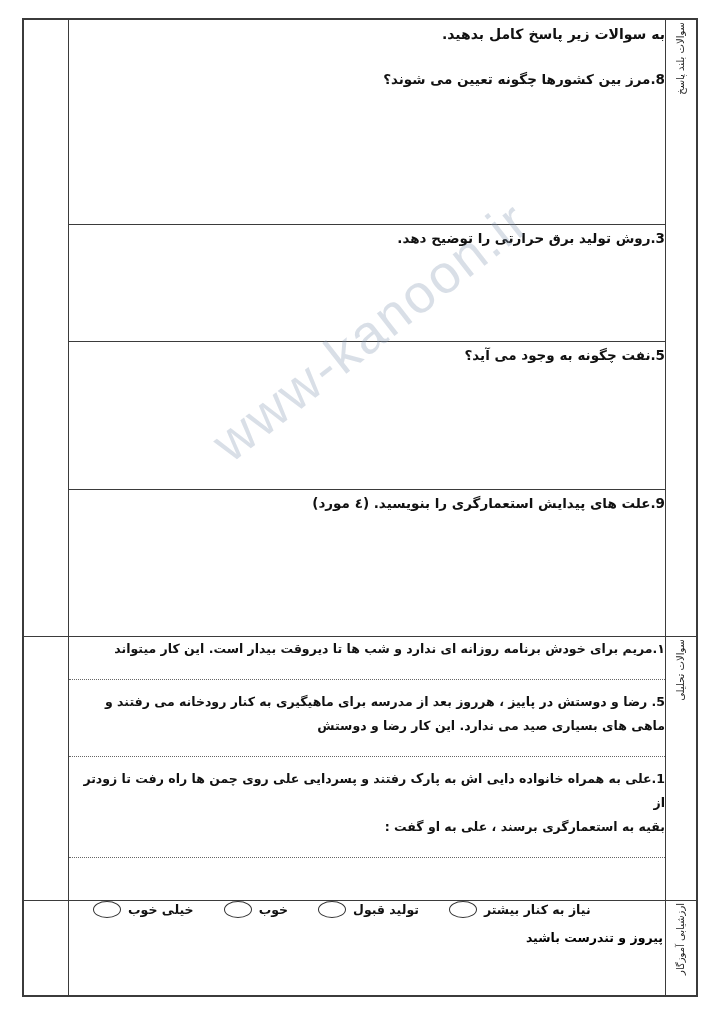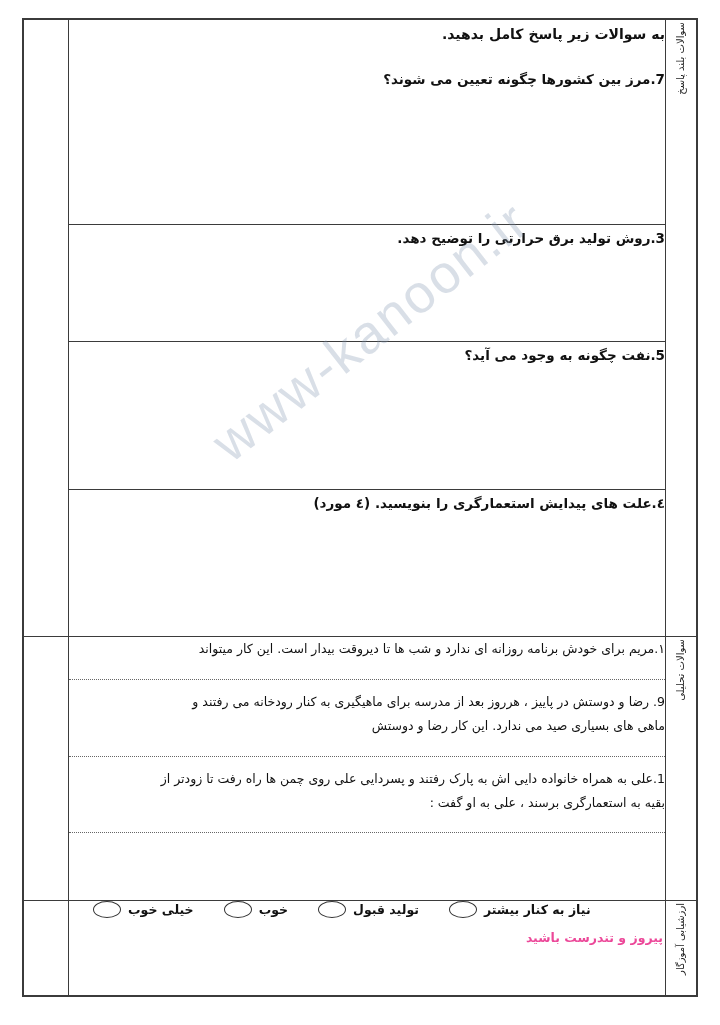--- a/index.html
+++ b/index.html
@@ -113,21 +113,21 @@
     padding: 10px 14px 8px 14px;
     font-size: 12.5px;
     text-align: right;
     line-height: 1.95;
     color: #111;
   }
   .tblock {
     margin-bottom: 6px;
   }
   .tline {
-    font-weight: normal;
+    font-weight: bold;
   }
   .dots {
     border-bottom: 1px dotted #666;
     height: 14px;
     margin: 3px 0 10px 0;
     width: 100%;
   }
 
   
   .evalcell {
@@ -157,76 +157,76 @@
     border-radius: 50%;
     display: inline-block;
     background: #fff;
   }
   .wish {
     margin-top: 12px;
     font-size: 12.5px;
     font-weight: bold;
     text-align: right;
     padding-right: 2px;
-    color: #ec4899;
+    color: #000000;
   }
 </style>
 </head>
 <body>
 
 <div class="page">
 
   <div class="watermark">www-kanoon.ir</div>
 
   <div class="sheet">
     <table class="exam">
       <tbody>
 
         <tr>
           <td class="sectioncol" rowspan="4">
             <span class="vlabel">سوالات بلند پاسخ</span>
           </td>
           <td class="qcell" style="height:195px;">
             <div class="intro">به سوالات زیر پاسخ کامل بدهید.</div>
-            <div class="q">7.مرز بین کشورها چگونه تعیین می شوند؟</div>
+            <div class="q">8.مرز بین کشورها چگونه تعیین می شوند؟</div>
           </td>
           <td class="scorecol" rowspan="4"></td>
         </tr>
 
         <tr>
           <td class="qcell" style="height:110px;">
             <div class="q">3.روش تولید برق حرارتی را توضیح دهد.</div>
           </td>
         </tr>
 
         <tr>
           <td class="qcell" style="height:140px;">
             <div class="q">5.نفت چگونه به وجود می آید؟</div>
           </td>
         </tr>
 
         <tr>
           <td class="qcell" style="height:140px;">
-            <div class="q">٤.علت های پیدایش استعمارگری را بنویسید. (٤ مورد)</div>
+            <div class="q">9.علت های پیدایش استعمارگری را بنویسید. (٤ مورد)</div>
           </td>
         </tr>
 
         <tr>
           <td class="sectioncol">
             <span class="vlabel">سوالات تحلیلی</span>
           </td>
           <td class="tcell" style="height:250px;">
 
             <div class="tblock">
               <div class="tline">١.مریم برای خودش برنامه روزانه ای ندارد و شب ها تا دیروقت بیدار است. این کار میتواند</div>
               <div class="dots"></div>
             </div>
 
             <div class="tblock">
-              <div class="tline">9. رضا و دوستش در پاییز ، هرروز بعد از مدرسه برای ماهیگیری به کنار رودخانه می رفتند و</div>
+              <div class="tline">5. رضا و دوستش در پاییز ، هرروز بعد از مدرسه برای ماهیگیری به کنار رودخانه می رفتند و</div>
               <div class="tline">ماهی های بسیاری صید می ندارد. این کار رضا و دوستش</div>
               <div class="dots"></div>
             </div>
 
             <div class="tblock">
               <div class="tline">1.علی به همراه خانواده دایی اش به پارک رفتند و پسردایی علی روی چمن ها راه رفت تا زودتر از</div>
               <div class="tline">بقیه به استعمارگری برسند ، علی به او گفت :</div>
               <div class="dots"></div>
             </div>
 

